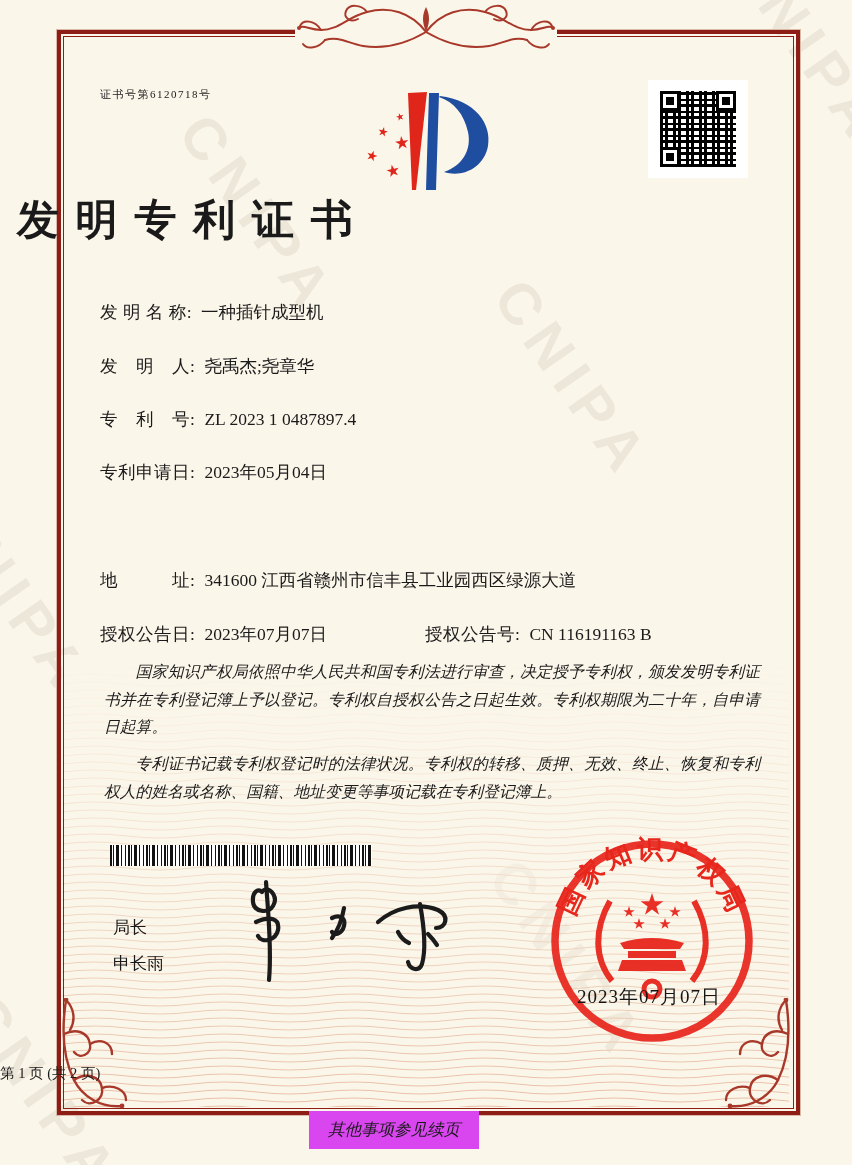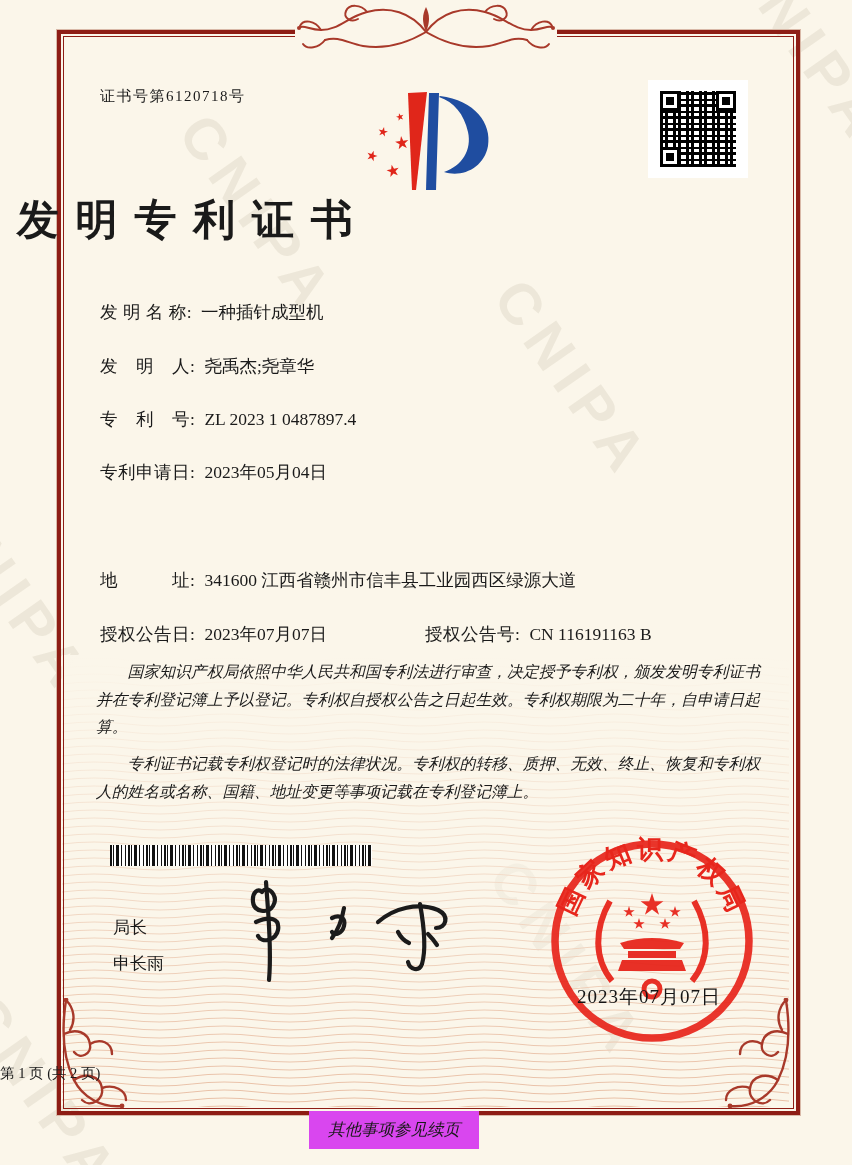--- a/index.html
+++ b/index.html
@@ -12,21 +12,21 @@
       transform:rotate(55deg);white-space:nowrap;pointer-events:none;}
 
   
   .border-outer{position:absolute;left:57px;top:30px;width:735px;height:1077px;
       border:4px solid #8e1d15;box-shadow:0 0 0 1px #d9b9a8;}
   .border-inner{position:absolute;inset:2px;border:1px solid #8e1d15;}
 
   
   .flourish{position:absolute;left:295px;top:2px;width:262px;height:58px;}
 
-  .cert-no{position:absolute;left:100px;top:87px;font-size:15px;letter-spacing:1.5px;}
+  .cert-no{position:absolute;left:100px;top:87px;font-size:11px;letter-spacing:1.5px;}
 
   .logo{position:absolute;left:360px;top:84px;width:136px;height:114px;}
 
   .qr-box{position:absolute;left:648px;top:80px;width:100px;height:98px;background:#fff;}
   .qr{position:absolute;left:12px;top:11px;width:76px;height:76px;background-color:#fff;
       background-image:
         repeating-linear-gradient(0deg,#000 0 3px,transparent 3px 6px,#000 6px 8px,transparent 8px 12px),
         repeating-linear-gradient(90deg,#000 0 3px,#fff 3px 5px,#000 5px 8px,#fff 8px 13px);}
   .finder{position:absolute;width:14px;height:14px;border:3px solid #000;background:#fff;}
   .finder::after{content:"";position:absolute;left:3px;top:3px;width:8px;height:8px;background:#000;}
@@ -34,21 +34,21 @@
 
   .title{position:absolute;left:0;right:0;top:192px;text-align:left;font-size:42px;
       font-weight:bold;letter-spacing:.40em;padding-left:.40em;}
 
   .frow{position:absolute;left:100px;width:660px;font-size:17.5px;white-space:nowrap;}
   .frow .lab{letter-spacing:.5px;}
   .frow .val{margin-left:9px;}
   .grant2{position:absolute;left:325px;top:0;}
 
   .paras{position:absolute;left:96px;top:658px;width:664px;}
-  .paras p{margin:0 0 9px 0;font-size:15.8px;font-style:italic;line-height:1.75;
+  .paras p{margin:0 0 9px 8px;font-size:15.8px;font-style:italic;line-height:1.75;
       text-indent:2em;text-align:justify;}
 
   .barcode{position:absolute;left:110px;top:845px;width:262px;height:21px;
       background:repeating-linear-gradient(90deg,#111 0 2px,#fff 2px 3px,#111 3px 4px,#fff 4px 6px,
         #111 6px 9px,#fff 9px 11px,#111 11px 12px,#fff 12px 15px,#111 15px 16px,#fff 16px 18px);}
 
   .director-title{position:absolute;left:113px;top:916px;font-size:17px;
       font-family:"Liberation Sans",sans-serif;}
   .director-name{position:absolute;left:113px;top:952px;font-size:17px;
       font-family:Liberation Sans, sans-serif;}

